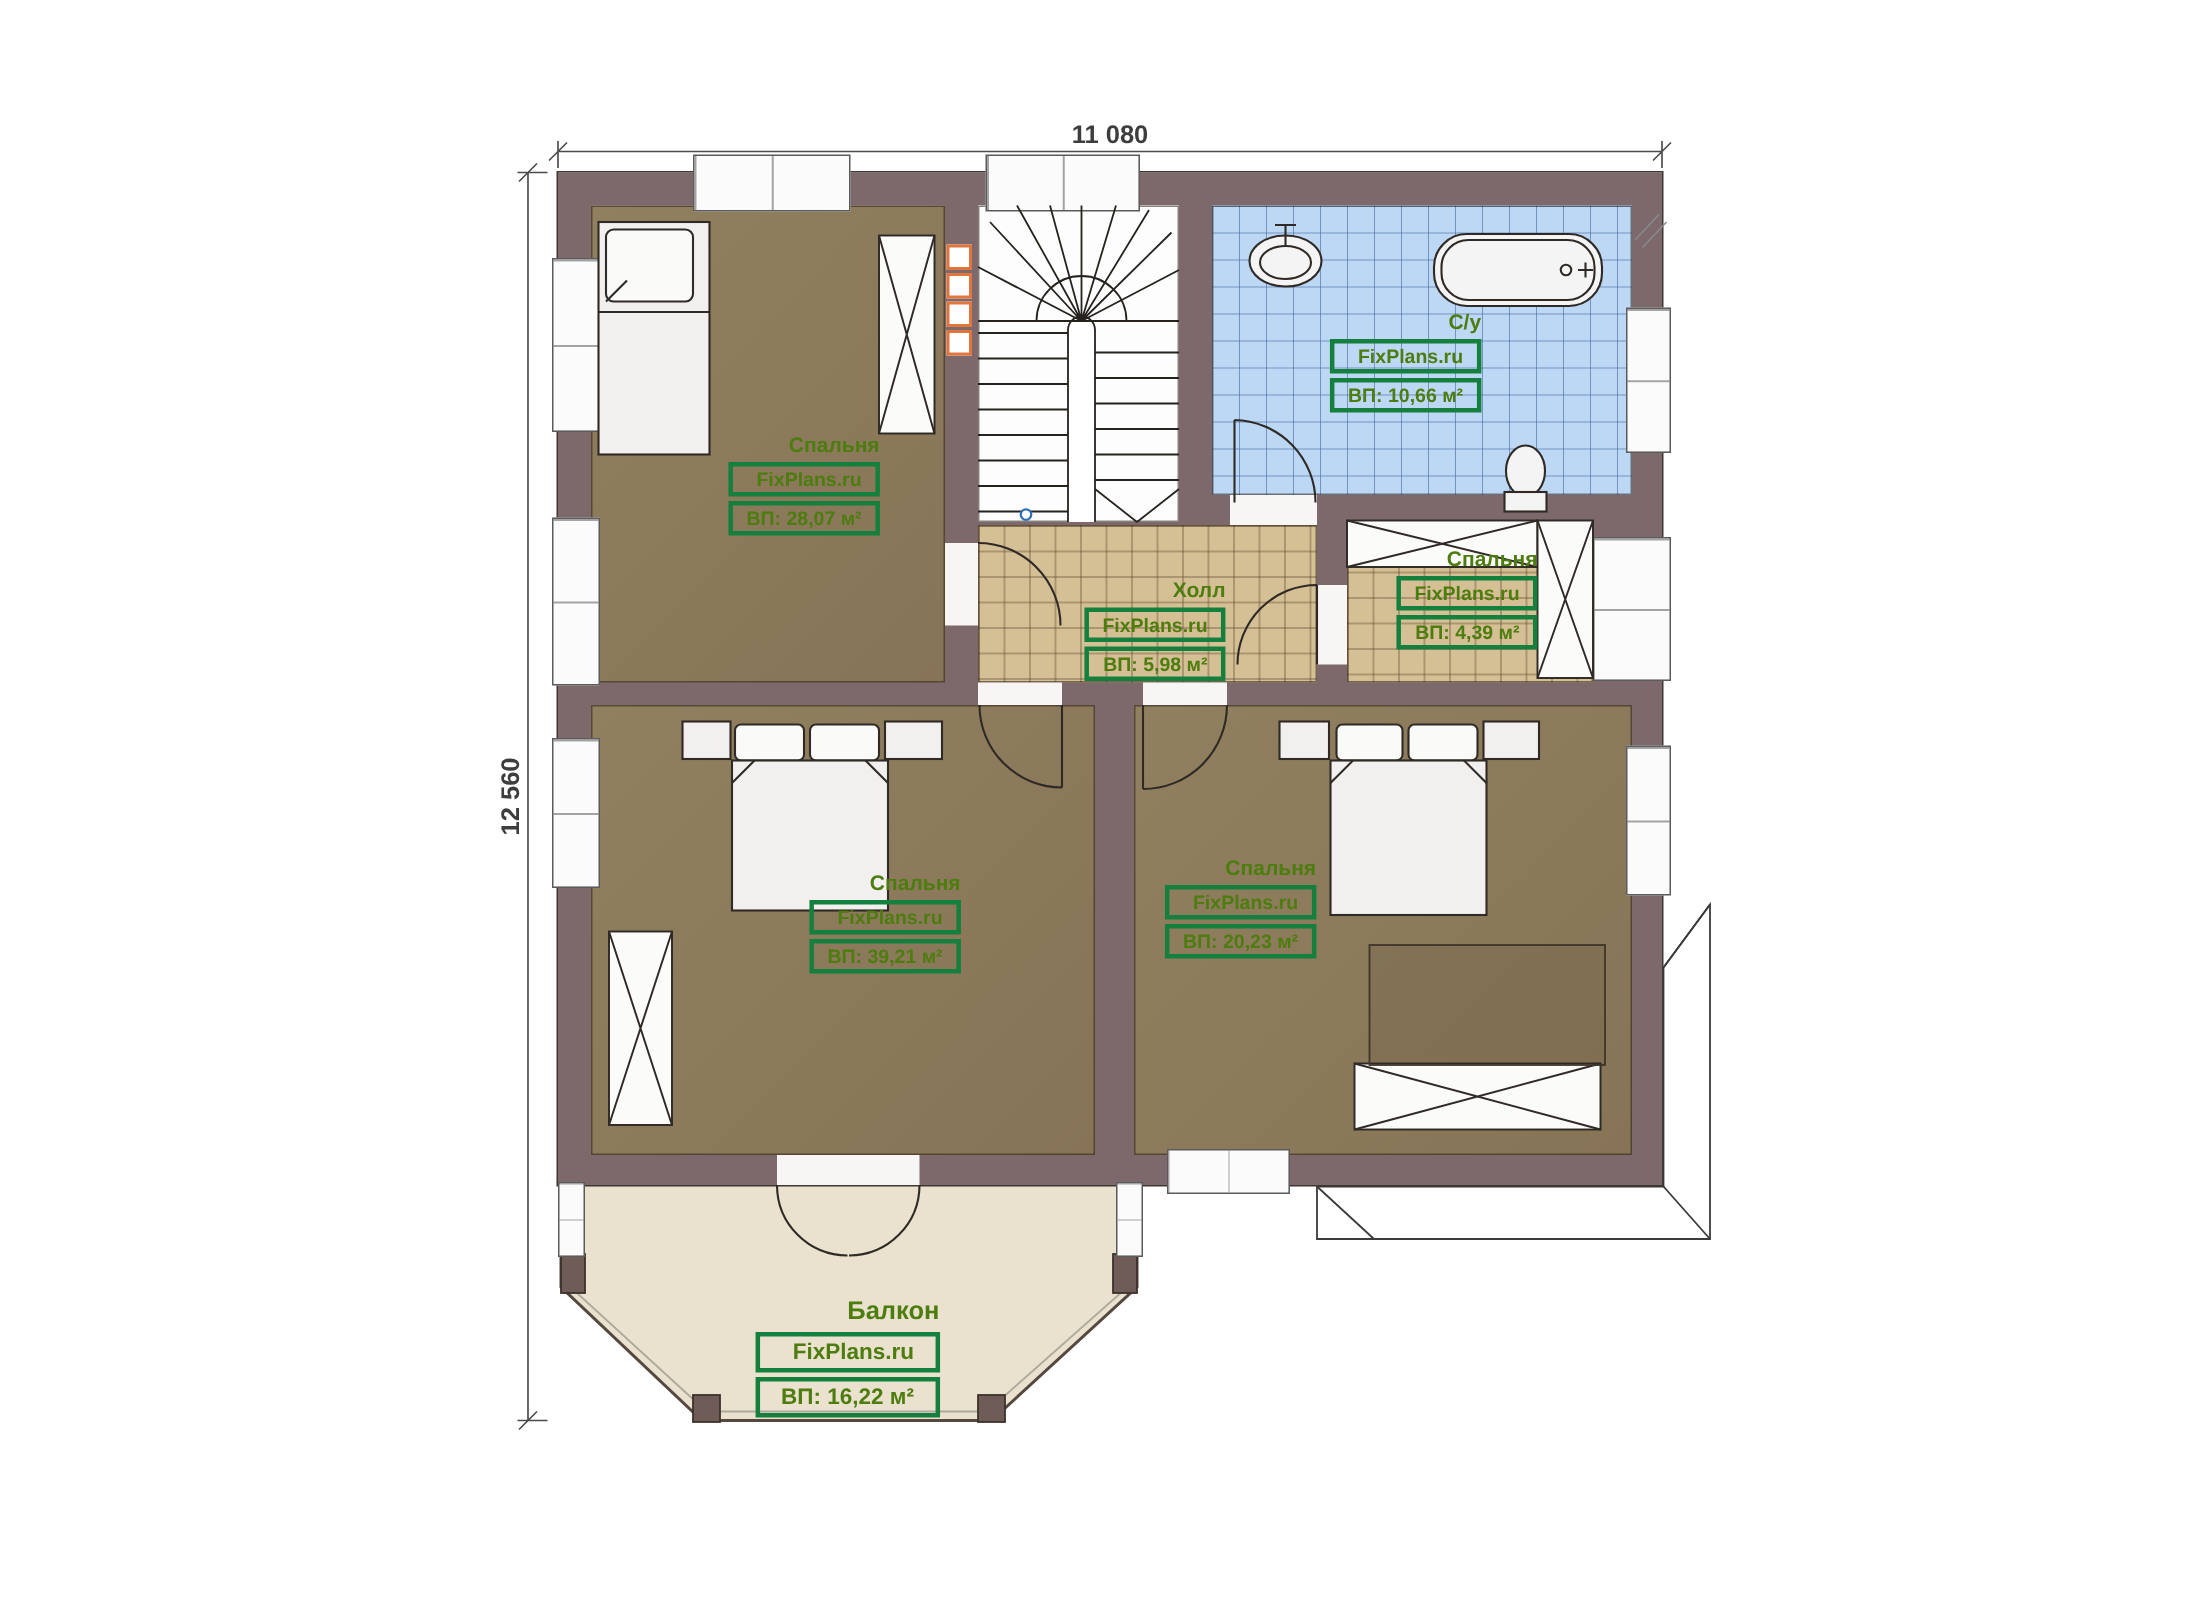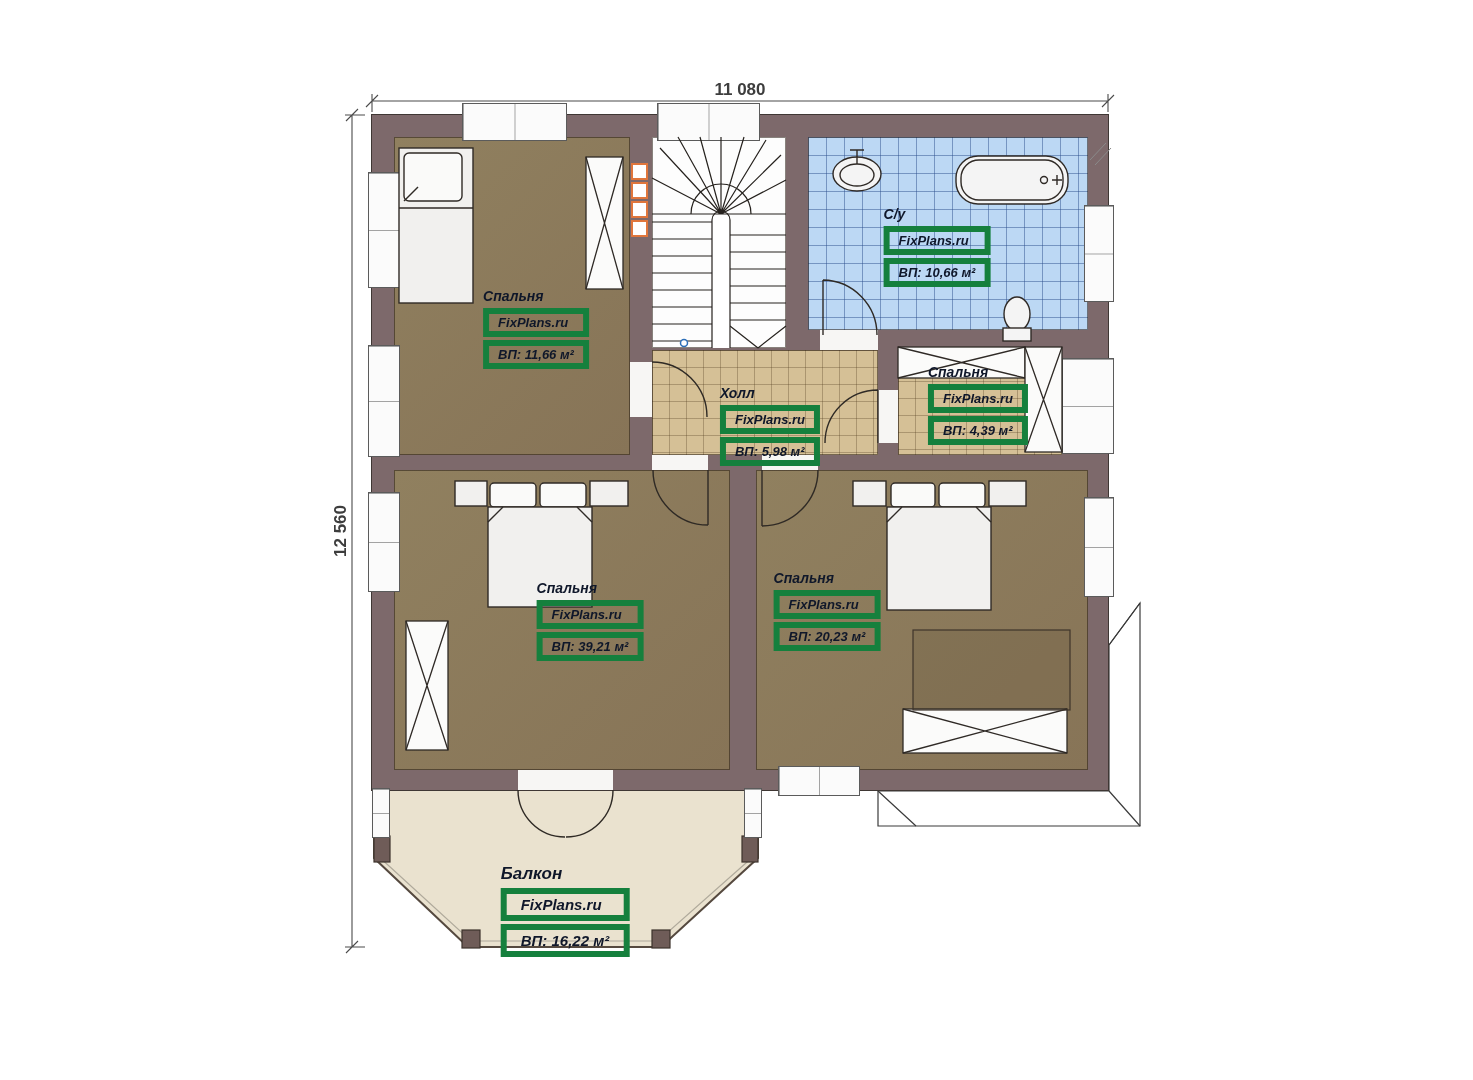--- a/index.html
+++ b/index.html
@@ -23,23 +23,23 @@
   .threshold{background:#f7f6f4;z-index:4;}
   .window{background:#fbfbfb;border:1px solid #5b5b5b;z-index:5;
           background-image:linear-gradient(rgba(0,0,0,.35) 1px,transparent 1px);
           background-size:100% 50%;background-position:0 100%;}
   .window.h{background-image:linear-gradient(90deg,rgba(0,0,0,.35) 1px,transparent 1px);
             background-size:50% 100%;}
   .chimney{width:13px;height:13px;background:#fff;border:2.5px solid #e0763c;z-index:6;}
   svg.lay{left:0;top:0;width:1473px;height:1080px;pointer-events:none;}
   #under{z-index:1;} #over{z-index:10;}
   
-  .room-label{z-index:20;transform:translateX(-50%);text-align:left;color:#0f172a;font-style:italic;}
+  .room-label{z-index:20;transform:translateX(-50%);text-align:right;color:#4d7c0f;}
   .room-name{font-weight:bold;font-size:14px;white-space:nowrap;margin-bottom:4px;}
-  .label-box div{border:6px solid #15803d;padding:1px 9px;font-weight:bold;font-size:13px;
+  .label-box div{border:3px solid #15803d;padding:1px 9px;font-weight:bold;font-size:13px;
                  white-space:nowrap;margin-top:3px;}
   .balcony-label .room-name{font-size:17px;}
   .balcony-label .label-box div{font-size:15px;padding:2px 14px;}
   .dim{z-index:21;color:#3d3d3d;font-size:17px;font-weight:bold;white-space:nowrap;}
 </style>
 </head>
 <body>
 
 <div id="canvas">
 
@@ -177,21 +177,21 @@
     </g>
   </svg>
 
   <div class="abs dim" style="left:740px;top:80px;transform:translateX(-50%)">11 080</div>
   <div class="abs dim" style="left:341px;top:531px;transform:translate(-50%,-50%) rotate(-90deg)">12 560</div>
 
   <div class="abs room-label" style="left:536px;top:288px">
     <div class="room-name">Спальня</div>
     <div class="label-box">
       <div>FixPlans.ru</div>
-      <div>ВП: 11,66 м²</div>
+      <div>ВП: 28,07 м²</div>
     </div>
   </div>
 
   <div class="abs room-label" style="left:937px;top:206px">
     <div class="room-name">С/у</div>
     <div class="label-box">
       <div>FixPlans.ru</div>
       <div>ВП: 10,66 м²</div>
     </div>
   </div>

